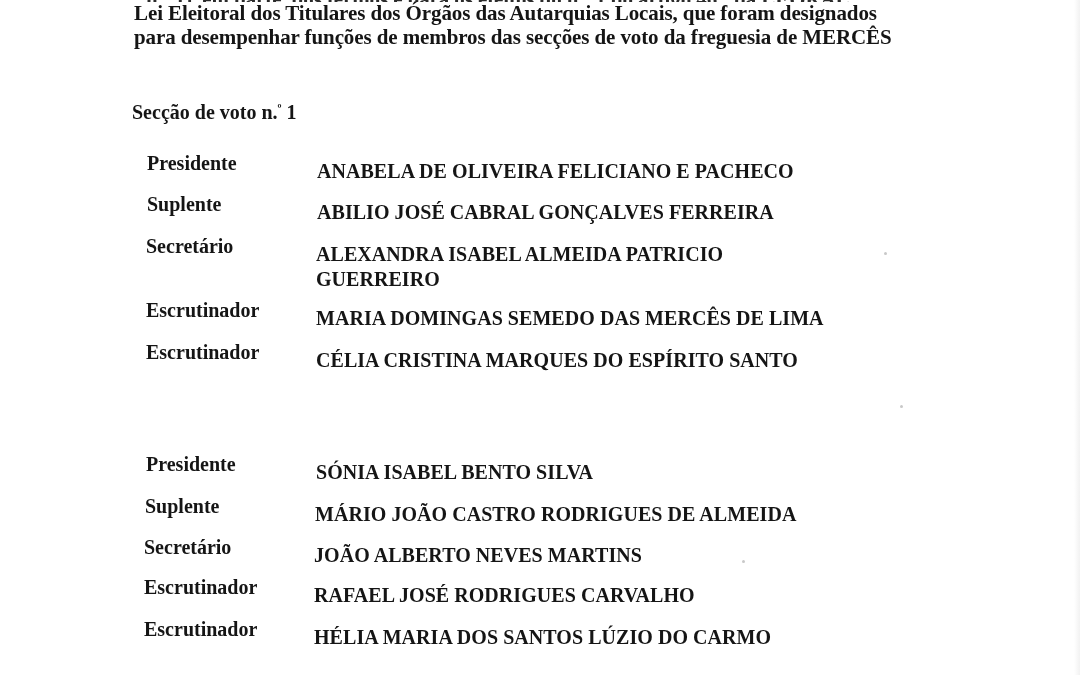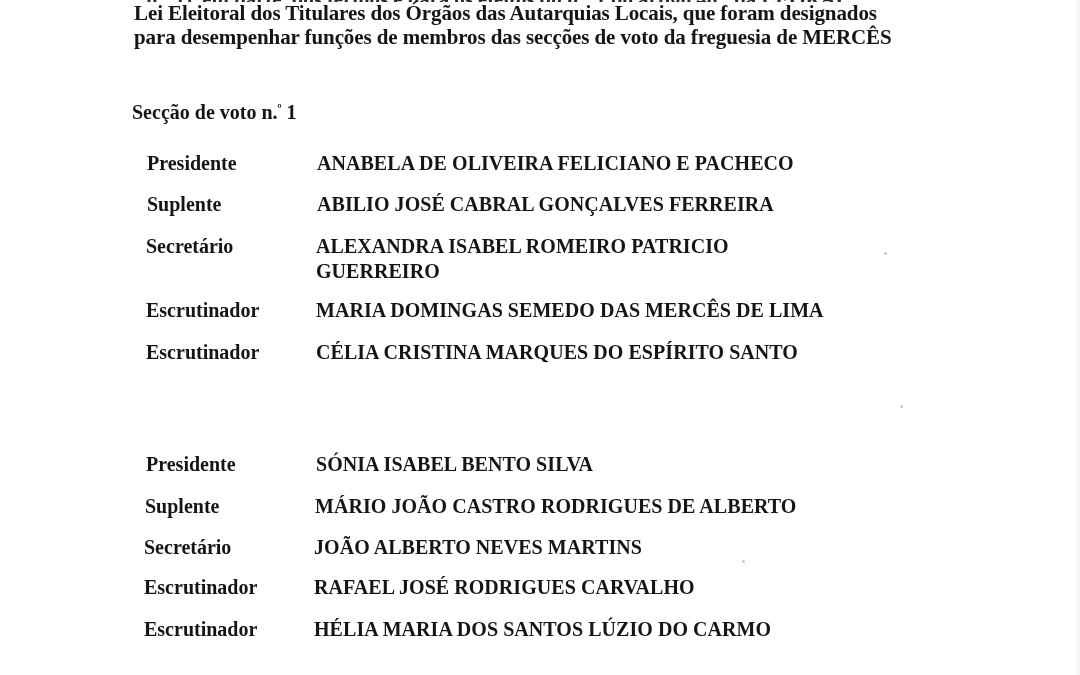--- a/index.html
+++ b/index.html
@@ -69,21 +69,21 @@
     }
     .member .role {
       position: absolute;
       left: 0;
       top: 0;
       text-align: center;
     }
     .member .name {
       position: absolute;
       left: 170px;
-      top: 0;
+      top: 8px;
       width: 560px;
       white-space: normal;
       letter-spacing: 0.05px;
     }
     .speck {
       position: absolute;
       width: 3px; height: 3px;
       border-radius: 50%;
       background: #c8c8c8;
     }
@@ -104,39 +104,39 @@
   <div class="member" style="left:147px; top:151px;">
     <span class="role">Presidente</span>
     <span class="name">ANABELA DE OLIVEIRA FELICIANO E PACHECO</span>
   </div>
   <div class="member" style="left:147px; top:192px;">
     <span class="role">Suplente</span>
     <span class="name">ABILIO JOSÉ CABRAL GONÇALVES FERREIRA</span>
   </div>
   <div class="member" style="left:146px; top:234px;">
     <span class="role">Secretário</span>
-    <span class="name" style="width:470px;">ALEXANDRA ISABEL ROMEIRO PATRICIO GUERREIRO</span>
+    <span class="name" style="width:470px;">ALEXANDRA ISABEL ALMEIDA PATRICIO GUERREIRO</span>
   </div>
   <div class="member" style="left:146px; top:298px;">
     <span class="role">Escrutinador</span>
     <span class="name">MARIA DOMINGAS SEMEDO DAS MERCÊS DE LIMA</span>
   </div>
   <div class="member" style="left:146px; top:340px;">
     <span class="role">Escrutinador</span>
     <span class="name">CÉLIA CRISTINA MARQUES DO ESPÍRITO SANTO</span>
   </div>
 
 
   <div class="member" style="left:146px; top:452px;">
     <span class="role">Presidente</span>
     <span class="name">SÓNIA ISABEL BENTO SILVA</span>
   </div>
   <div class="member" style="left:145px; top:494px;">
     <span class="role">Suplente</span>
-    <span class="name">MÁRIO JOÃO CASTRO RODRIGUES DE ALBERTO</span>
+    <span class="name">MÁRIO JOÃO CASTRO RODRIGUES DE ALMEIDA</span>
   </div>
   <div class="member" style="left:144px; top:535px;">
     <span class="role">Secretário</span>
     <span class="name">JOÃO ALBERTO NEVES MARTINS</span>
   </div>
   <div class="member" style="left:144px; top:575px;">
     <span class="role">Escrutinador</span>
     <span class="name">RAFAEL JOSÉ RODRIGUES CARVALHO</span>
   </div>
   <div class="member" style="left:144px; top:617px;">

